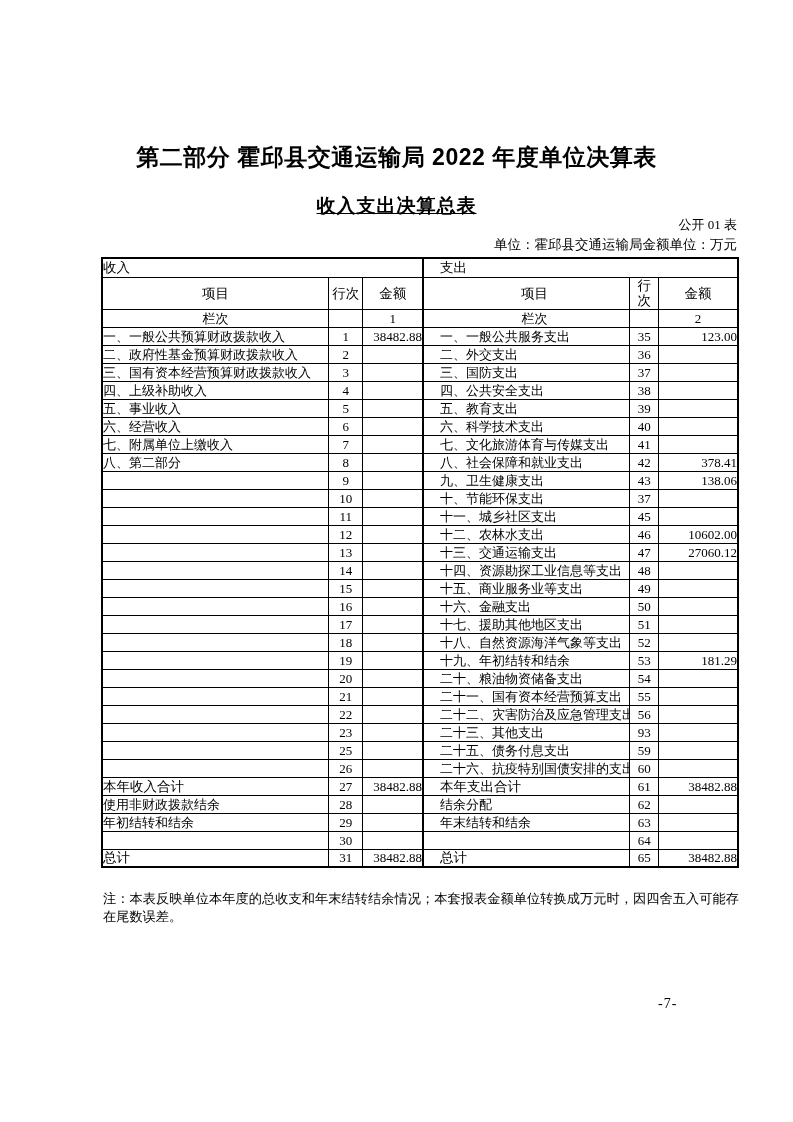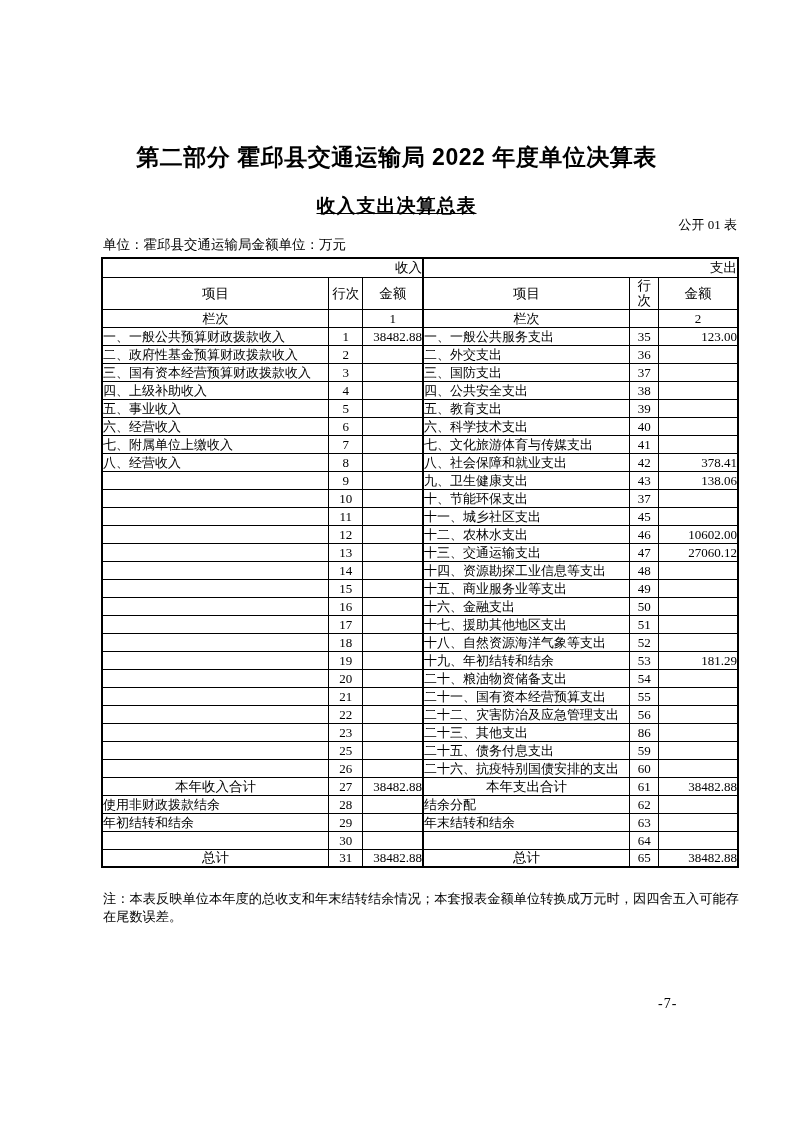--- a/index.html
+++ b/index.html
@@ -27,49 +27,49 @@
     font-weight:bold; font-size:19px; line-height:24px;
     letter-spacing:1px;
     text-decoration:underline;
   }
   .table-code {
     position:absolute; top:217px; left:103px; width:634px;
     text-align:right; font-size:13px; line-height:16px;
   }
   .meta-row {
     position:absolute; top:236px; left:103px; width:634px;
-    display:flex; justify-content:flex-start;
+    display:flex; justify-content:flex-end;
     font-size:13.5px; line-height:17px;
   }
   table.fin {
     position:absolute; top:257px; left:101px;
     width:638px;
     border-collapse:collapse;
     table-layout:fixed;
     font-size:13px;
   }
   table.fin td, table.fin th {
     border:1px solid #000;
     font-weight:normal;
     height:18px;
     padding:0;
     line-height:15px;
     overflow:hidden;
     white-space:nowrap;
   }
   table.fin { border:2px solid #000; }
-  table.fin .mid { border-left:2px solid #000; }
-  table.fin th.section { text-align:right; height:19px; font-size:13.5px; }
+  table.fin .mid { border-left:2px solid #000;padding-left:16px; }
+  table.fin th.section { text-align:left; height:19px; font-size:13.5px; }
   table.fin th.colhead { text-align:center; height:32px; font-size:13.5px; white-space:normal; }
   table.fin th.colhead.narrow { padding:0 7px; word-break:break-all; line-height:15px; }
   td.item { text-align:left; padding-left:3px; }
   td.num { text-align:center; }
   td.amt { text-align:right; padding-right:3px; }
   td.center { text-align:center;margin-top:32px; }
-  td.total { font-weight:bold; text-align:center; padding-left:0; font-size:13.5px; }
+  td.total { font-weight:bold; text-align:left; padding-left:0; font-size:13.5px; }
   .note {
     position:absolute; top:890px; left:103px; width:636px;
     font-size:13.2px; line-height:18px;
     text-align:justify;
   }
   .page-num {
     position:absolute; top:996px; left:658px;
     font-size:14px; letter-spacing:1px;
   }
 </style>
@@ -169,21 +169,21 @@
         </tr>
         <tr>
           <td class="item">七、附属单位上缴收入</td>
           <td class="num">7</td>
           <td class="amt"></td>
           <td class="item mid">七、文化旅游体育与传媒支出</td>
           <td class="num">41</td>
           <td class="amt"></td>
         </tr>
         <tr>
-          <td class="item">八、经营收入</td>
+          <td class="item">八、第二部分</td>
           <td class="num">8</td>
           <td class="amt"></td>
           <td class="item mid">八、社会保障和就业支出</td>
           <td class="num">42</td>
           <td class="amt">378.41</td>
         </tr>
         <tr>
           <td class="item"></td>
           <td class="num">9</td>
           <td class="amt"></td>
@@ -293,21 +293,21 @@
           <td class="amt"></td>
           <td class="item mid">二十二、灾害防治及应急管理支出</td>
           <td class="num">56</td>
           <td class="amt"></td>
         </tr>
         <tr>
           <td class="item"></td>
           <td class="num">23</td>
           <td class="amt"></td>
           <td class="item mid">二十三、其他支出</td>
-          <td class="num">86</td>
+          <td class="num">93</td>
           <td class="amt"></td>
         </tr>
         <tr>
           <td class="item"></td>
           <td class="num">25</td>
           <td class="amt"></td>
           <td class="item mid">二十五、债务付息支出</td>
           <td class="num">59</td>
           <td class="amt"></td>
         </tr>

